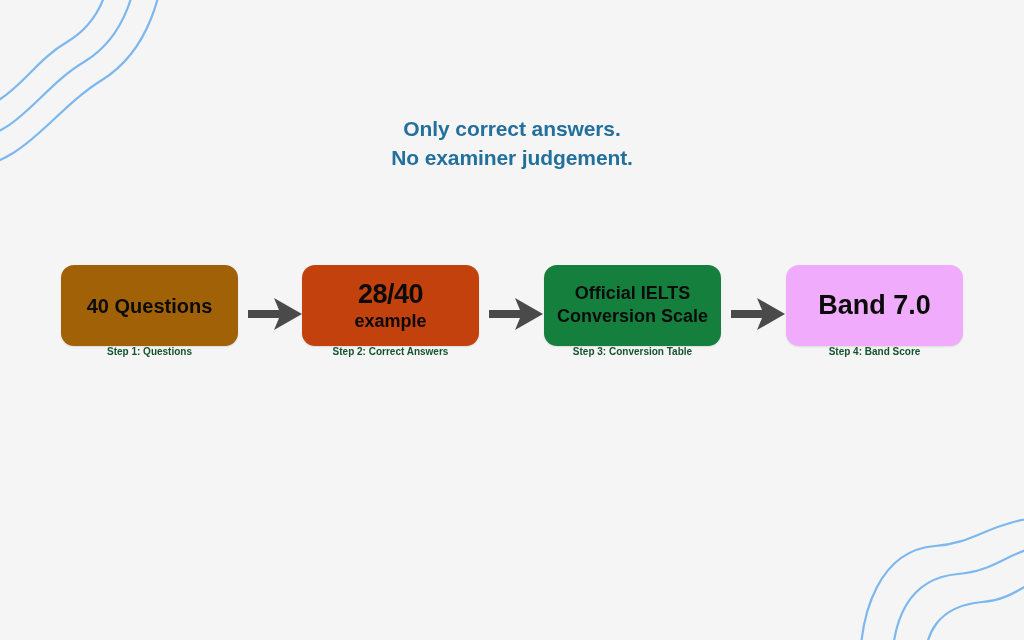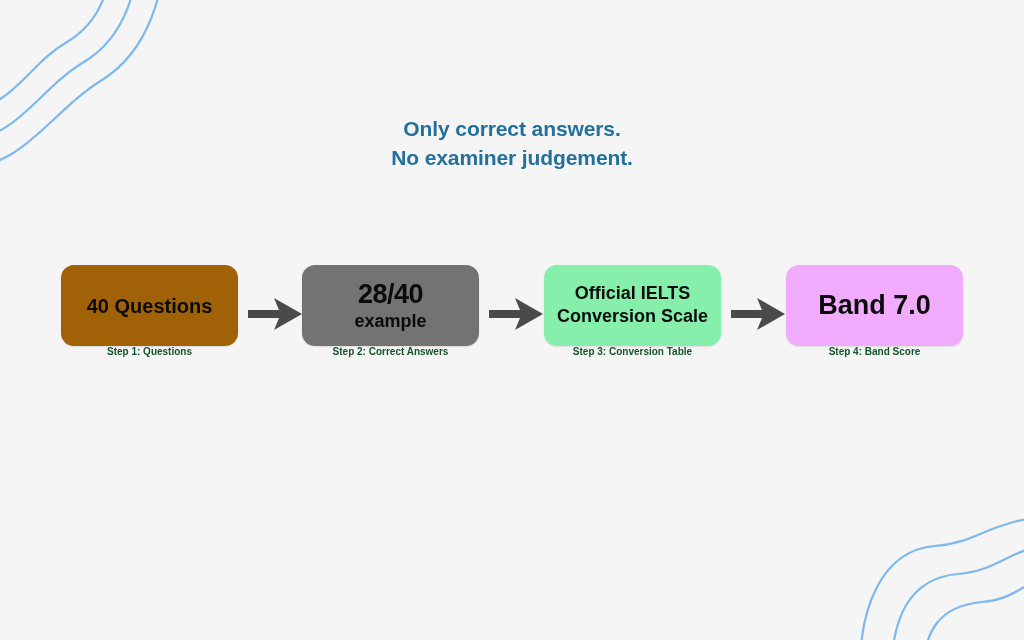--- a/index.html
+++ b/index.html
@@ -102,26 +102,26 @@
     color: #14532d;
     white-space: nowrap;
   }
 
   
   #step-1 { left: 49px;  width: 201px; }
   #step-1 .step-box { width: 177px; margin: 0 auto; background: #a16207; }
   #step-1 .box-main { font-size: 20px; }
 
   #step-2 { left: 289px; width: 203px; }
-  #step-2 .step-box { width: 177px; margin: 0 auto; background: #737373; }
+  #step-2 .step-box { width: 177px; margin: 0 auto; background: #c2410c; }
   #step-2 .box-main { font-size: 27px; letter-spacing: -0.5px; }
   #step-2 .box-sub  { font-size: 18px; margin-top: 1px; }
 
   #step-3 { left: 531px; width: 203px; }
-  #step-3 .step-box { width: 177px; margin: 0 auto; background: #86efac; }
+  #step-3 .step-box { width: 177px; margin: 0 auto; background: #15803d; }
   #step-3 .box-main { font-size: 18px; }
   #step-3 .box-sub  { font-size: 18px; margin-top: 2px; }
 
   #step-4 { left: 773px; width: 203px; }
   #step-4 .step-box { width: 177px; margin: 0 auto; background: #f0abfc; }
   #step-4 .box-main { font-size: 27px; }
 
   
   .arrow {
     position: absolute;

